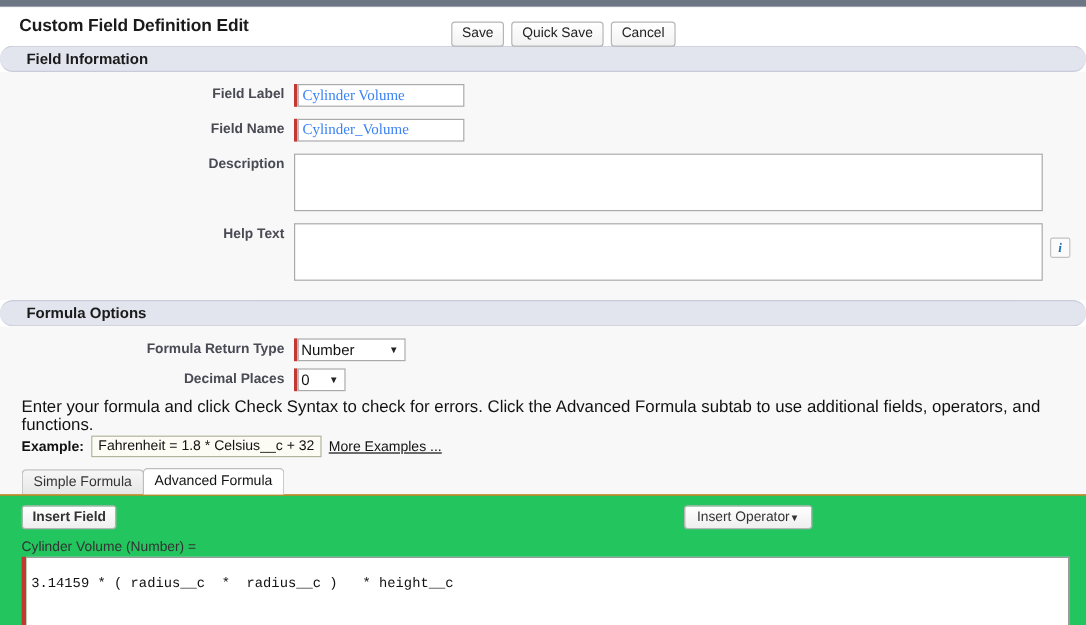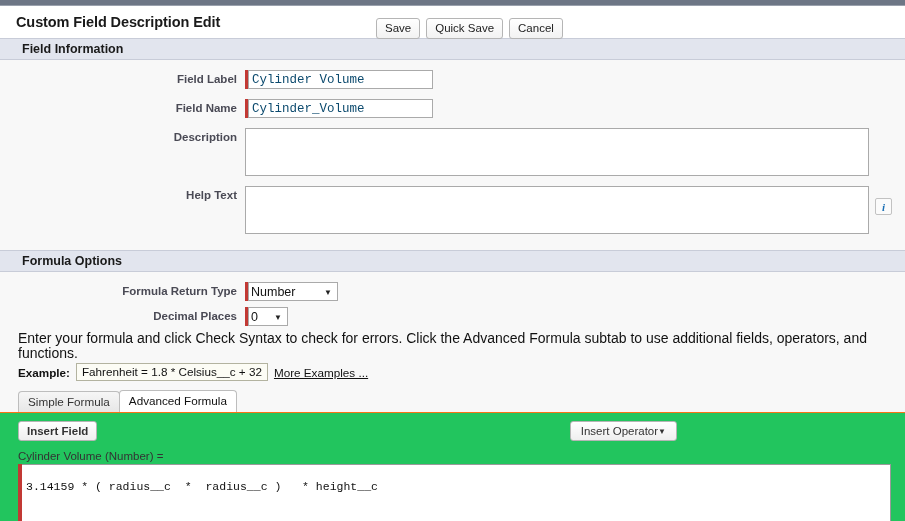--- a/index.html
+++ b/index.html
@@ -62,20 +62,21 @@
     background: #e2e5ee;
     border-top: 1px solid #c8ccd8;
     border-bottom: 1px solid #c8ccd8;
     height: 22px;
     display: flex;
     align-items: center;
     padding-left: 22px;
     font-weight: bold;
     font-size: 12.5px;
     color: #1a1a1a;
+    border-radius: 11px;
   }
 
   
   .form-body {
     background: #f8f8f8;
     padding: 10px 0 6px 0;
   }
   .form-row {
     display: flex;
     align-items: flex-start;
@@ -99,24 +100,24 @@
     width: 3px;
     background: #c23934;
     flex: 0 0 auto;
     align-self: stretch;
   }
   .req-bar.tall-in { height: 19px; }
   .text-input {
     border: 1px solid #aaaaaa;
     background: #ffffff;
     height: 19px;
-    width: 185px;
+    width: 139px;
     font-size: 12.5px;
-    font-family: Liberation Mono, monospace;
-    color: #0c4a6e;
+    font-family: Liberation Serif, serif;
+    color: #3b82f6;
     padding: 0 3px;
     outline: none;
   }
   .textarea {
     border: 1px solid #aaaaaa;
     background: #ffffff;
     width: 624px;
     height: 48px;
     resize: none;
     font-size: 12px;
@@ -295,21 +296,21 @@
   }
 </style>
 </head>
 <body>
 
 <div id="app">
 
   <div class="top-chrome"></div>
 
   <div class="titlebar">
-    <div class="page-title">Custom Field Description Edit</div>
+    <div class="page-title">Custom Field Definition Edit</div>
     <div class="btn-group">
       <button class="btn">Save</button>
       <button class="btn">Quick Save</button>
       <button class="btn">Cancel</button>
     </div>
   </div>
 
   <div class="section-header">Field Information</div>
 
   <div class="form-body">

